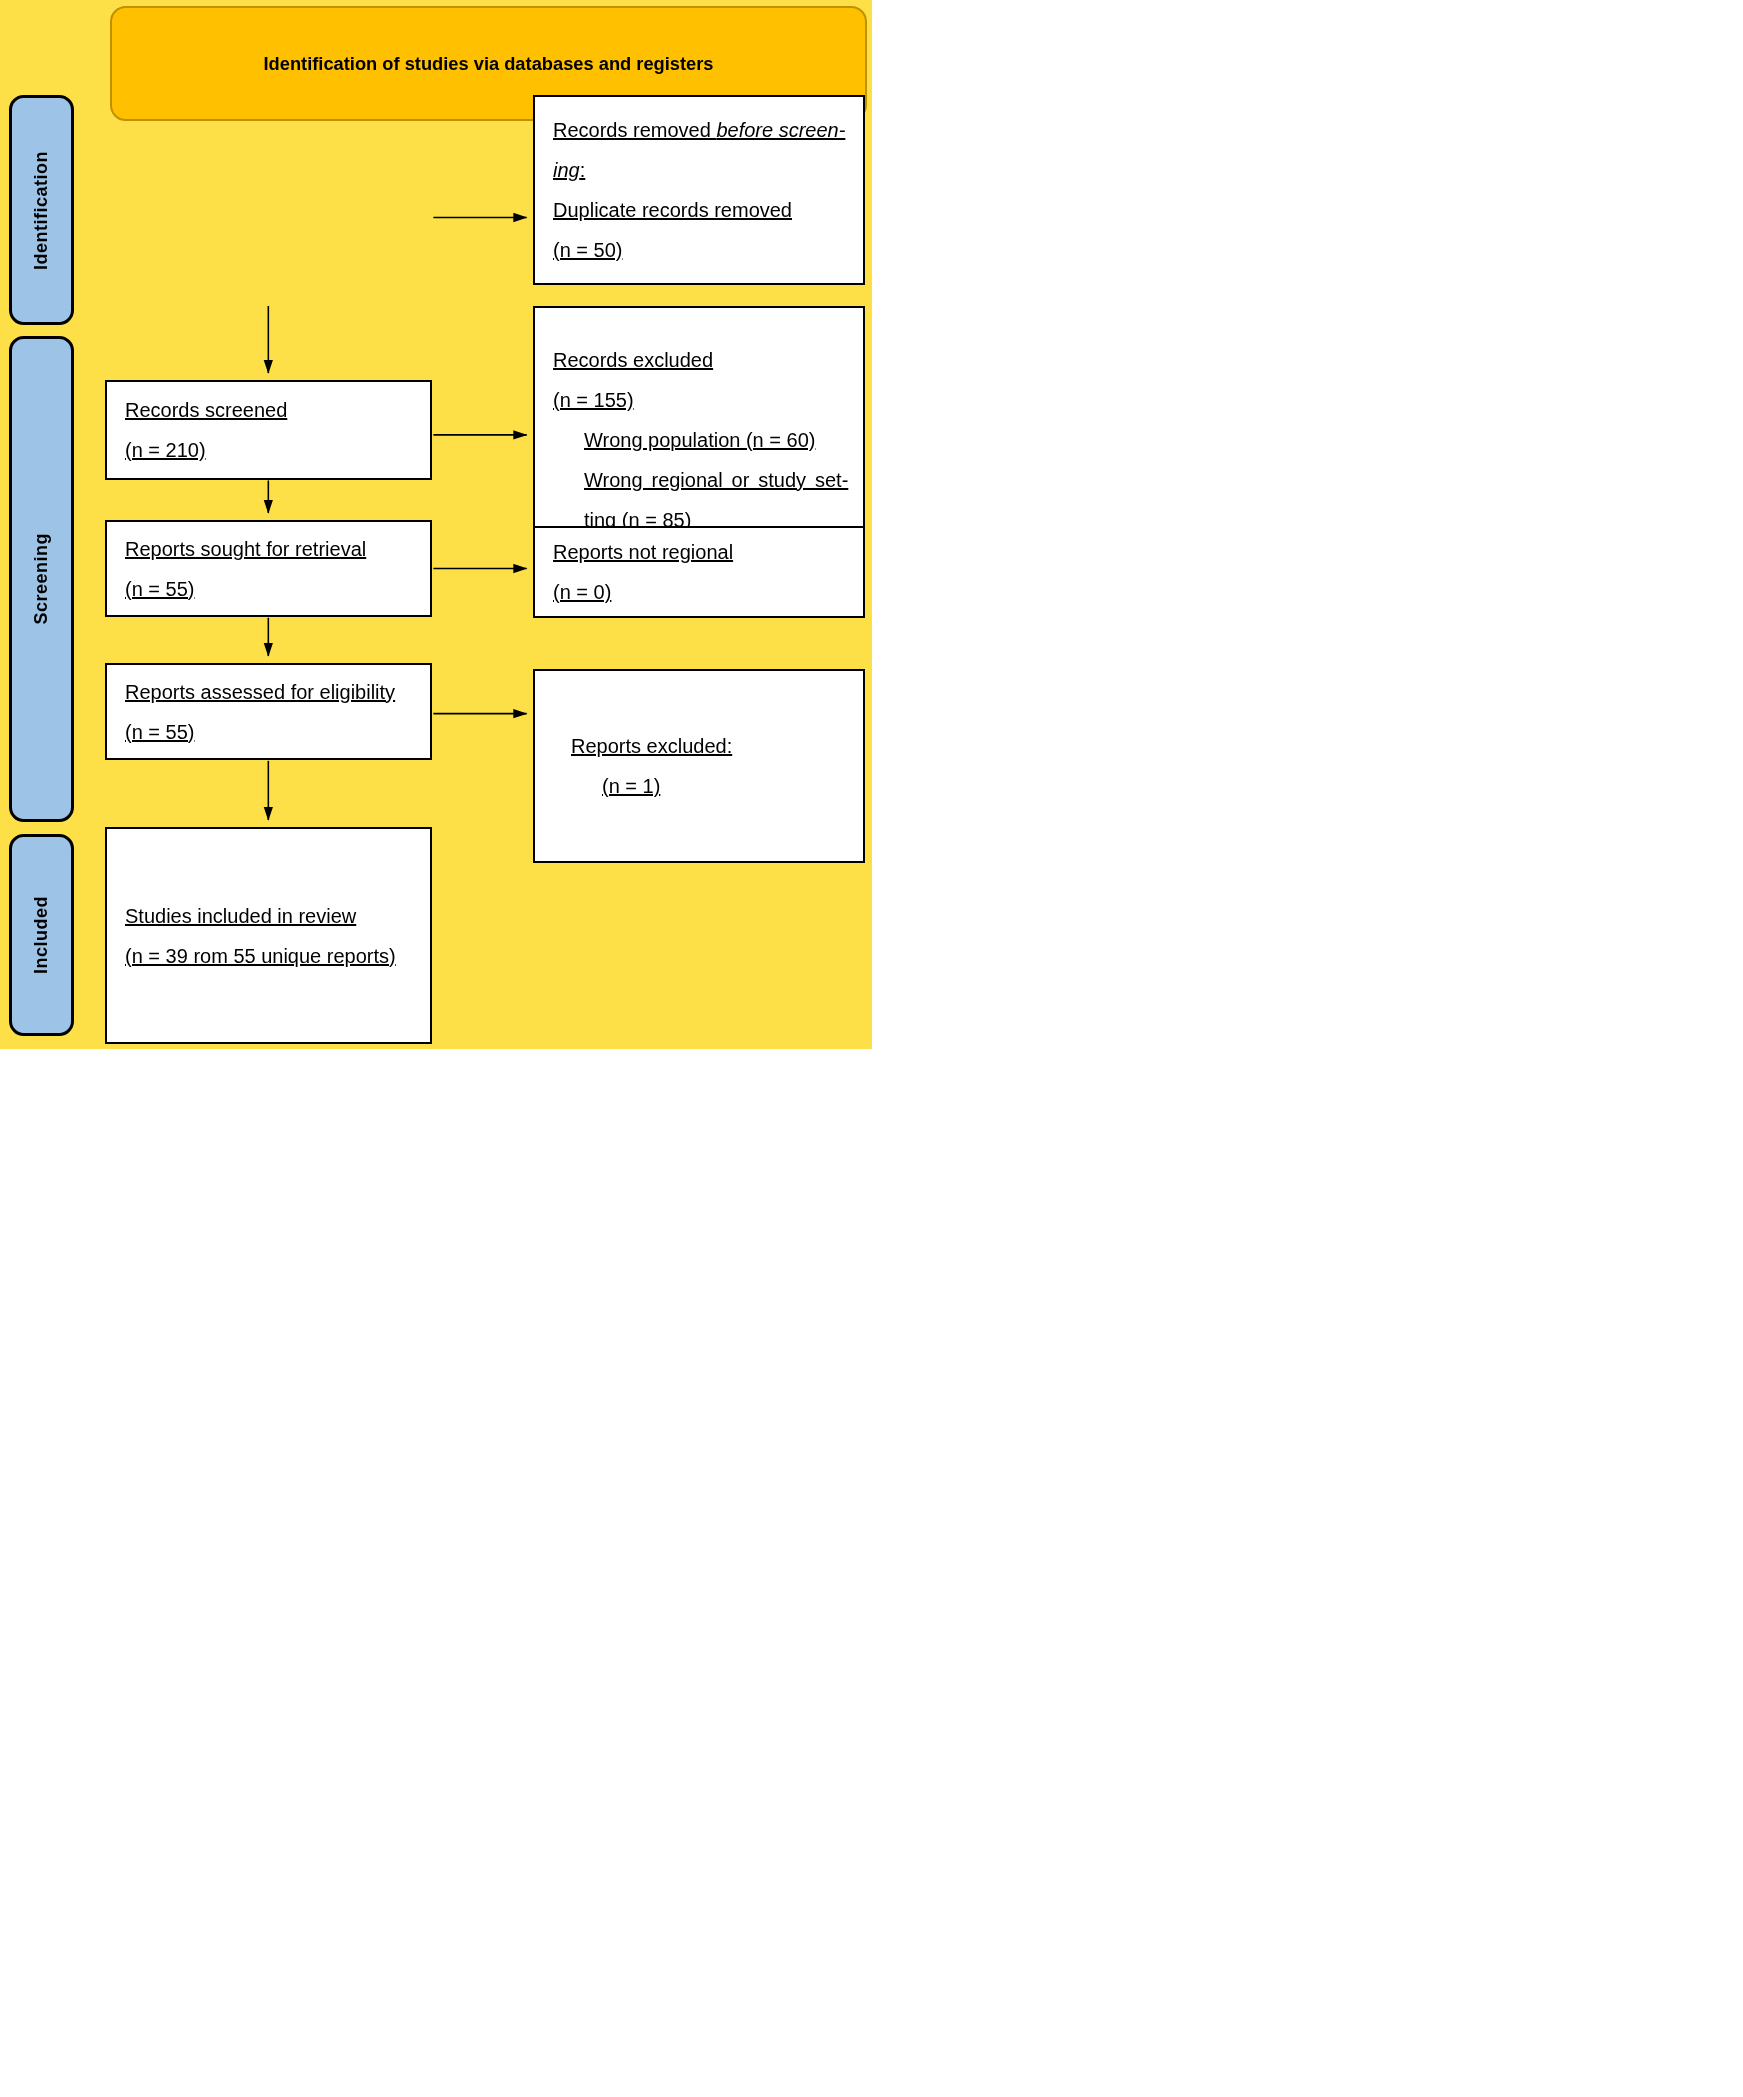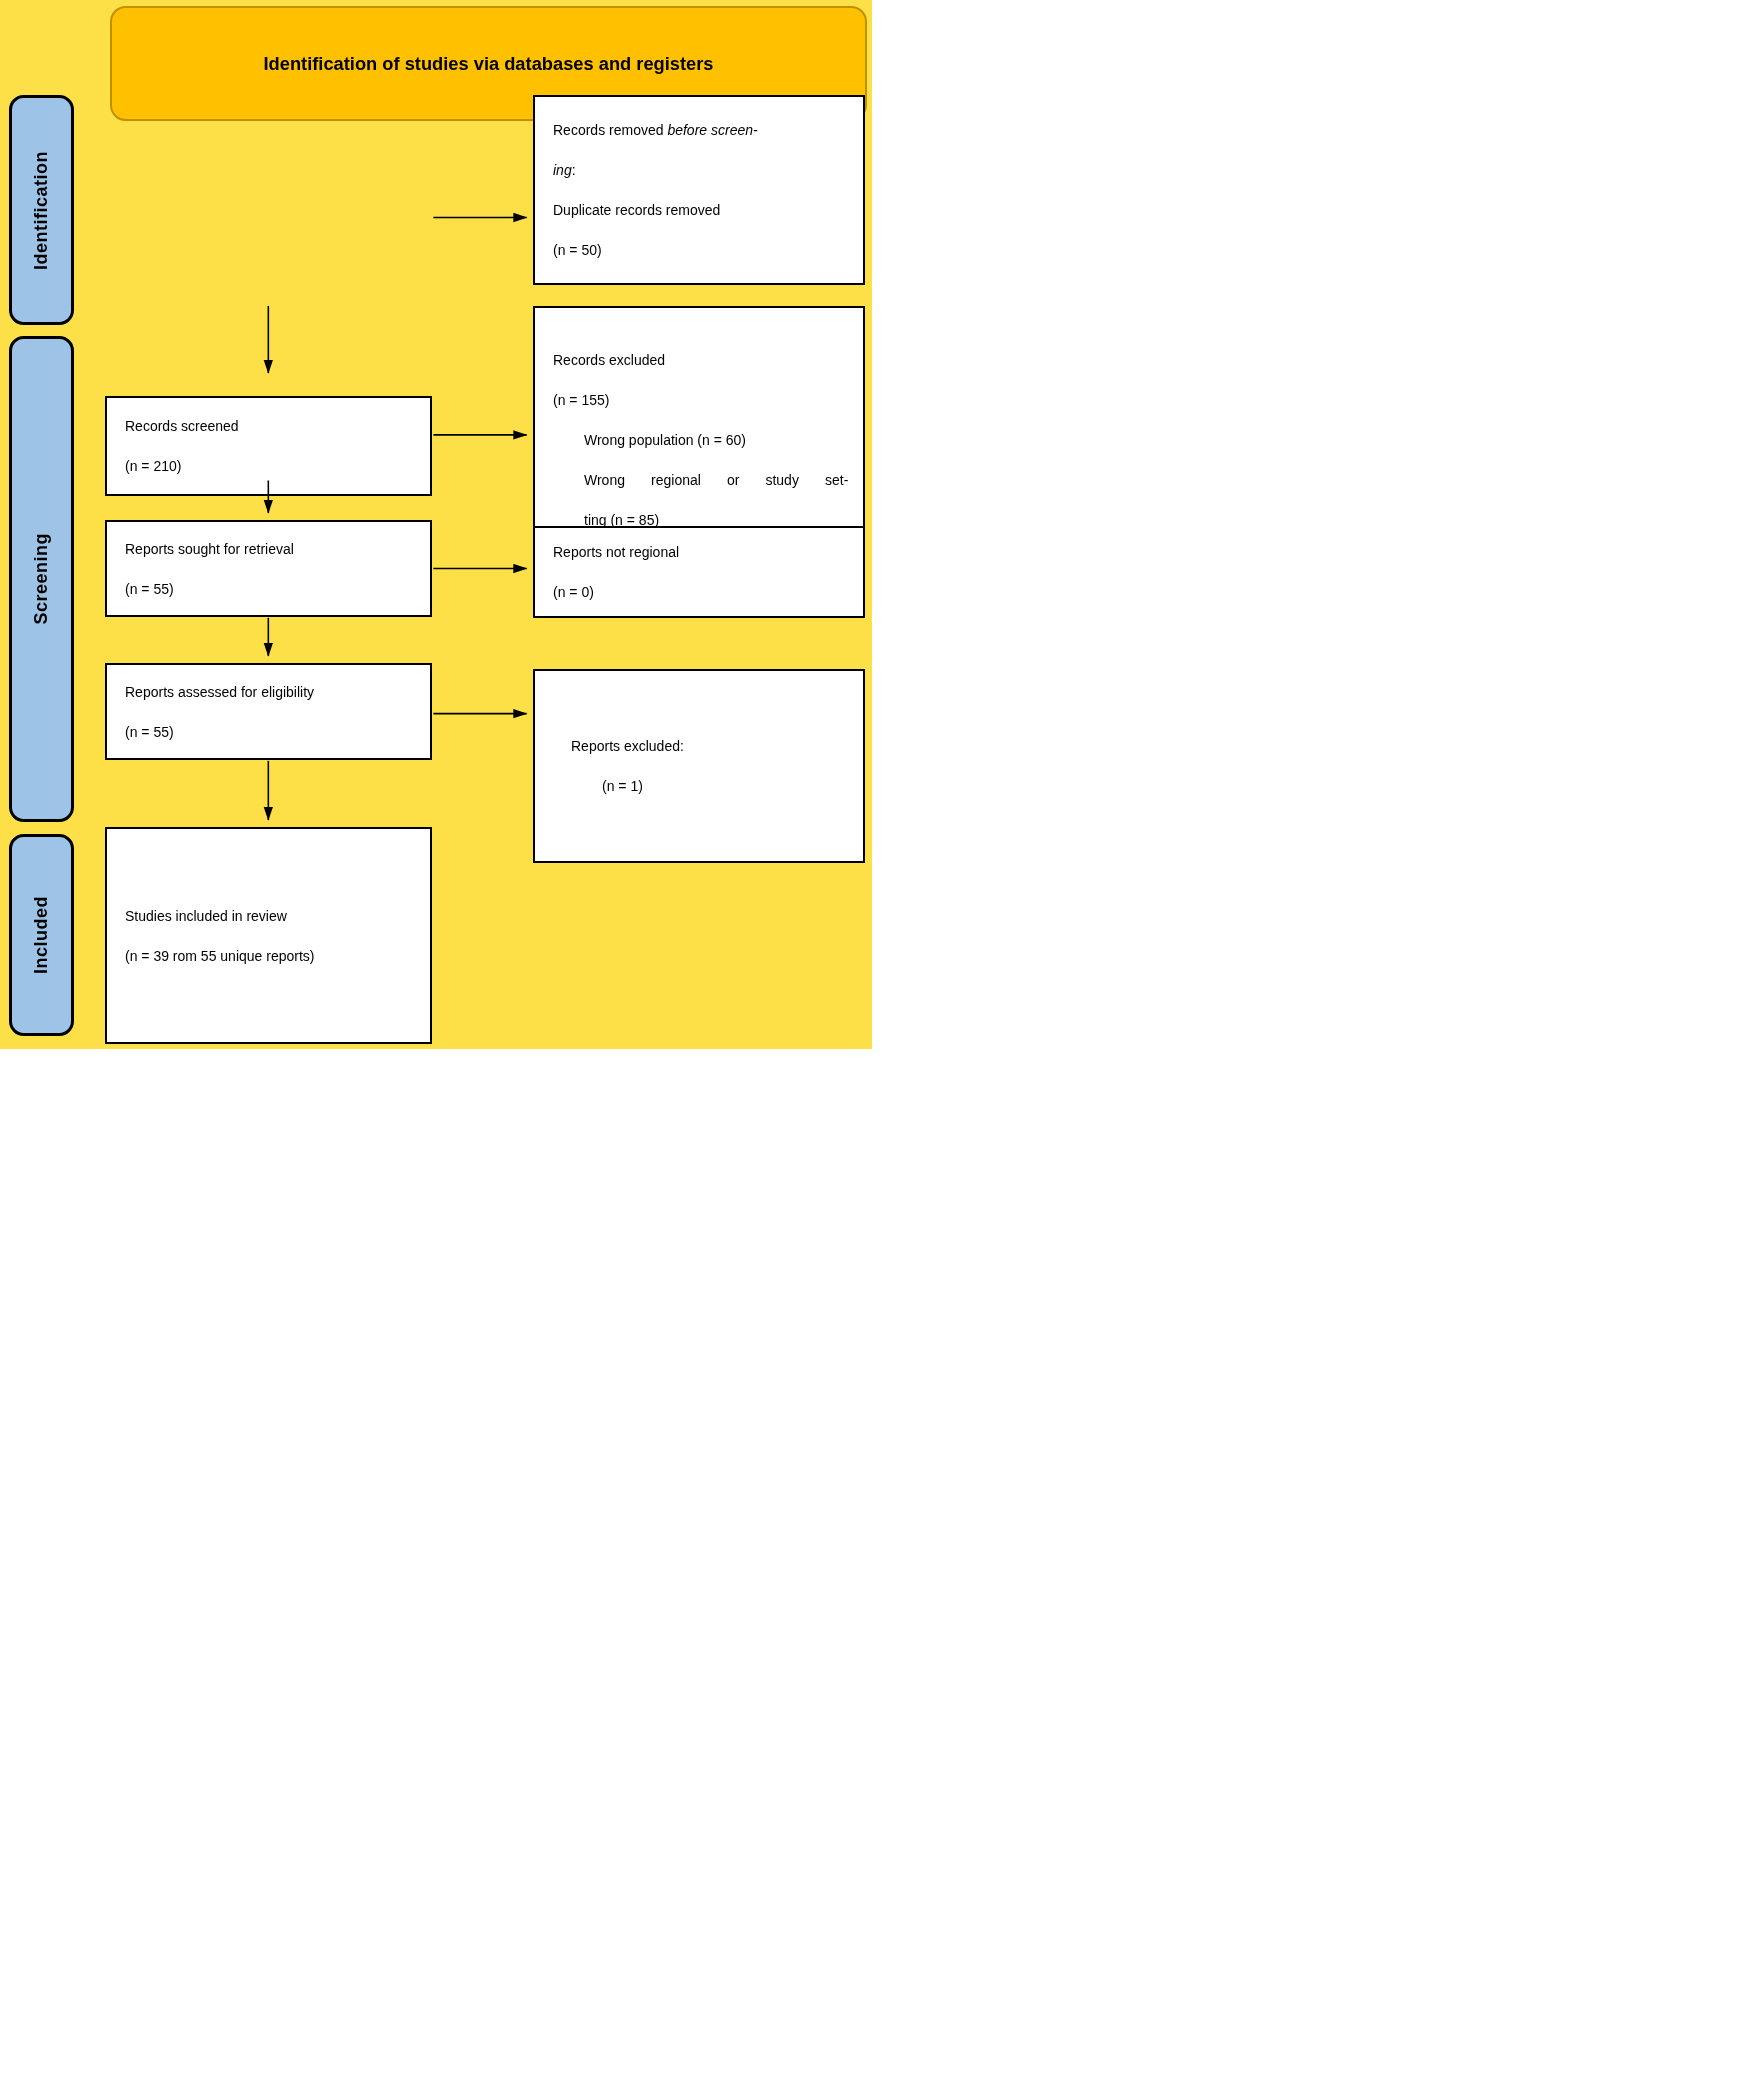--- a/index.html
+++ b/index.html
@@ -26,27 +26,27 @@
   .stage span{
     writing-mode:vertical-rl; transform:rotate(180deg);
     font-size:18px; font-weight:bold; letter-spacing:0.5px; white-space:nowrap;
   }
   .stage.identification{top:95px; height:230px;}
   .stage.screening{top:336px; height:486px;}
   .stage.included{top:834px; height:202px;}
   .flowbox{
     position:absolute; background:#fff; border:2.6px solid #000; box-sizing:border-box;
     display:flex; flex-direction:column; justify-content:center;
-    padding:0 14.7px 0 18px; font-size:14px; line-height:40px;
+    padding:0 14.7px 0 18px; font-size:20px; line-height:40px;text-decoration:underline;
   }
   .flowbox .line.indent{padding-left:31px;}
   .flowbox .line.justify{text-align:justify; text-align-last:justify;}
   .flowbox .it{font-style:italic;}
   .b-records-identified{left:105px; top:94px;  width:327px; height:211px;}
-  .b-records-screened  {left:105px; top:380px;  width:327px; height:100px;margin-top:16px;}
+  .b-records-screened  {left:105px; top:380px;  width:327px; height:100px;}
   .b-reports-sought    {left:105px; top:520px;  width:327px; height:97px;}
   .b-reports-assessed  {left:105px; top:663px; width:327px; height:97px;}
   .b-studies-included  {left:105px; top:827px; width:327px; height:217px;}
   .b-records-removed   {left:533px; top:95px;  width:332px; height:190px;}
   .b-records-excluded  {left:533px; top:306px;  width:332px; height:268px;}
   .b-reports-not-retrieved{left:533px; top:526px; width:332px; height:92px;}
   .b-reports-excluded  {left:533px; top:669px; width:332px; height:194px;padding-left:36px;}
   svg.arrows{position:absolute; left:0; top:0; pointer-events:none;}
   svg.arrows line{stroke:var(--line_color); stroke-width:3;}
 </style>

